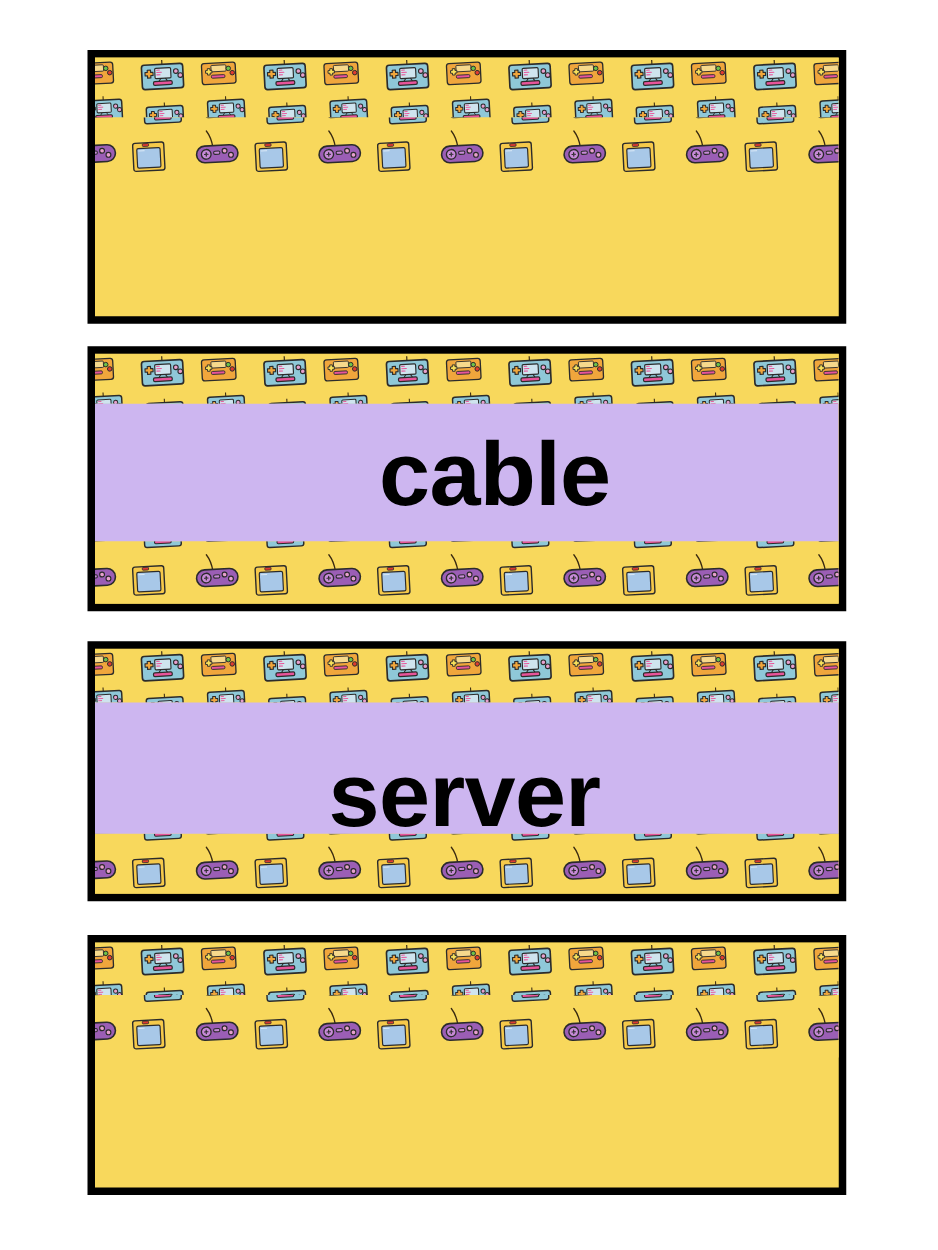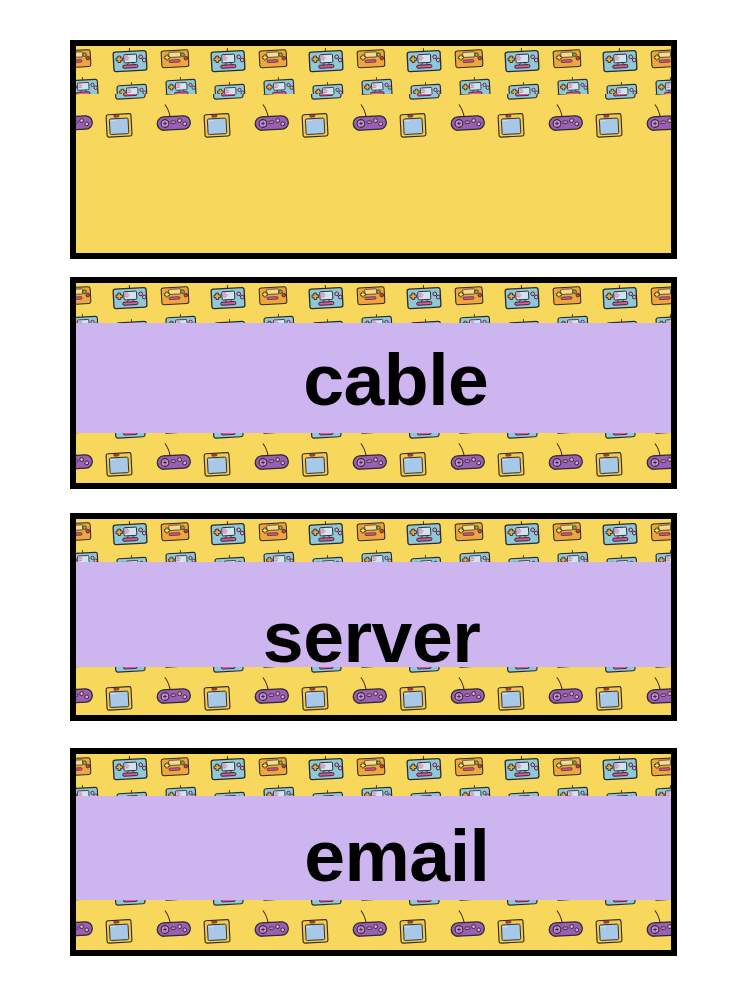--- a/index.html
+++ b/index.html
@@ -2303,23 +2303,20 @@
     <path d="M38 23h6M38 28h10M38 33h7" stroke="#E8549A" stroke-width="2.2" stroke-linecap="round"></path>
     <path d="M18 22h7v5h5v7h-5v5h-7v-5h-5v-7h5z" fill="#F0A63C" stroke="#2B2B2B" stroke-width="2.4" stroke-linejoin="round"></path>
     <circle cx="79" cy="27" r="5" fill="#E8A0CE" stroke="#2B2B2B" stroke-width="2.4"></circle>
     <circle cx="88" cy="36" r="5" fill="#E8A0CE" stroke="#2B2B2B" stroke-width="2.4"></circle>
     <rect x="30" y="47" width="40" height="8" rx="3" fill="#E8549A" stroke="#2B2B2B" stroke-width="2.6"></rect>
     <path d="M46 41l-4 6M56 41l4 6" stroke="#2B2B2B" stroke-width="2.2"></path>
   </svg>
             </span>
           </div>
         </div>
-        <div class="band">
-          <div class="word" style="font-size: 72px; left: 23px; top: 8px;">email</div>
-        </div>
         <div class="stripe stripe-bottom" style="height: 50px;">
           <div class="icon-row" style="top:-22px;left:-12px;transform:scale(1);transform-origin:left top;">
             <span class="icon-cell" style="width:49px;transform:translateY(0px) rotate(-3deg);">
               <svg width="34" height="24" viewBox="0 0 100 72">
     <path d="M50 2 L50 12" stroke="#3A2A10" stroke-width="2.5" fill="none"></path>
     <rect x="6" y="11" width="88" height="52" rx="6" fill="#8FC8D8" stroke="#2B2B2B" stroke-width="3.5"></rect>
     <rect x="34" y="19" width="34" height="22" rx="2.5" fill="#CFE4EE" stroke="#2B2B2B" stroke-width="2.5"></rect>
     <path d="M38 23h6M38 28h10M38 33h7" stroke="#E8549A" stroke-width="2.2" stroke-linecap="round"></path>
     <path d="M18 22h7v5h5v7h-5v5h-7v-5h-5v-7h5z" fill="#F0A63C" stroke="#2B2B2B" stroke-width="2.4" stroke-linejoin="round"></path>
     <circle cx="79" cy="27" r="5" fill="#E8A0CE" stroke="#2B2B2B" stroke-width="2.4"></circle>

